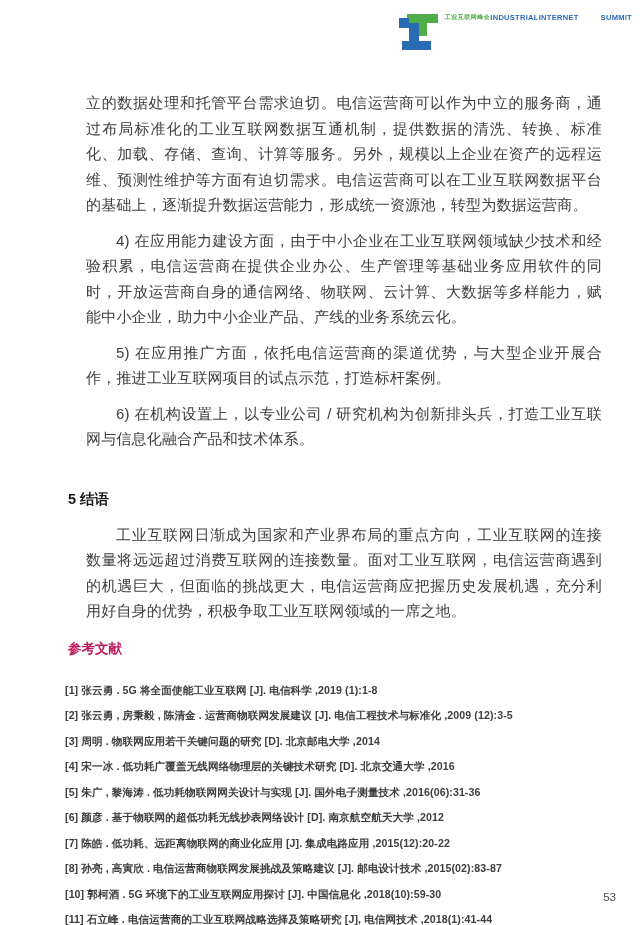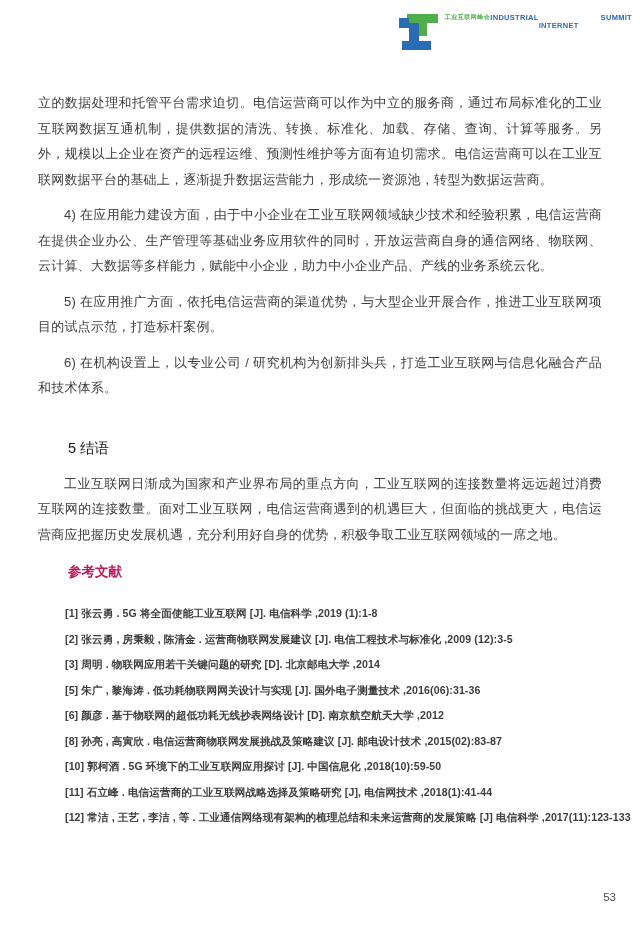--- a/index.html
+++ b/index.html
@@ -22,27 +22,27 @@
   .lm-blue-stem   { left: 11px; top: 12px; width: 10px; height: 18px; }
   .lm-green-stem  { left: 21px; top: 12px; width: 8px;  height: 13px; }
   .lm-blue-bottom { left: 4px;  top: 30px; width: 29px; height: 9px;  }
   .logo-text { display: flex; line-height: 1.15; padding-top: 3px; }
   .logo-cn { font-size: 6px; font-weight: bold; letter-spacing: 0.5px; }
   .logo-en { font-size: 7.5px; font-weight: bold; letter-spacing: 0.3px; }
 
   
   .content { position: absolute; left: 38px; right: 38px; top: 90px; }
   .para {
-    font-size: 13px; line-height: 25.5px; text-align: justify;
-    margin-bottom: 10px; letter-spacing: 0.2px;
+    font-size: 15px; line-height: 25.5px; text-align: justify;
+    margin-bottom: 10px; letter-spacing: 0.2px; margin-left: 48px;
   }
   .para.indent { text-indent: 2em; }
 
   .section-heading {
-    font-size: 14.5px; font-weight: normal; color: #1a1a1a;
+    font-size: 14.5px; font-weight: bold; color: #1a1a1a;
     margin: 38px 0 13px 30px;
   }
   .refs-heading {
     font-size: 13.5px; font-weight: bold; color: #be185d;
     margin: 16px 0 0 30px;
   }
   .refs { margin: 25px 0 0 27px; list-style: none; font-weight: bold; }
   .refs li {
     font-size: 10.6px; line-height: 14px; margin-bottom: 11.5px;
     white-space: nowrap; letter-spacing: 0.1px;
@@ -62,42 +62,44 @@
     <div class="logo-mark">
       <div class="lm-green-top" style="background: rgb(79, 174, 73);"></div>
       <div class="lm-blue-notch" style="background: rgb(42, 108, 180);"></div>
       <div class="lm-blue-stem" style="background: rgb(42, 108, 180);"></div>
       <div class="lm-green-stem" style="background: rgb(79, 174, 73);"></div>
       <div class="lm-blue-bottom" style="background: rgb(42, 108, 180);"></div>
     </div>
     <div class="logo-text">
       <span class="logo-cn" style="color: rgb(79, 174, 73);">工业互联网峰会</span>
       <span class="logo-en" style="color: rgb(42, 108, 180);">INDUSTRIAL</span>
-      <span class="logo-en" style="color: rgb(42, 108, 180); margin-top: 8px;">INTERNET</span>
+      <span class="logo-en" style="color: rgb(42, 108, 180);">INTERNET</span>
       <span class="logo-en" style="color: rgb(42, 108, 180); padding-left: 22px;">SUMMIT</span>
     </div>
   </div>
 
   <div class="content">
     <p class="para">立的数据处理和托管平台需求迫切。电信运营商可以作为中立的服务商，通过布局标准化的工业互联网数据互通机制，提供数据的清洗、转换、标准化、加载、存储、查询、计算等服务。另外，规模以上企业在资产的远程运维、预测性维护等方面有迫切需求。电信运营商可以在工业互联网数据平台的基础上，逐渐提升数据运营能力，形成统一资源池，转型为数据运营商。</p>
     <p class="para indent">4) 在应用能力建设方面，由于中小企业在工业互联网领域缺少技术和经验积累，电信运营商在提供企业办公、生产管理等基础业务应用软件的同时，开放运营商自身的通信网络、物联网、云计算、大数据等多样能力，赋能中小企业，助力中小企业产品、产线的业务系统云化。</p>
     <p class="para indent">5) 在应用推广方面，依托电信运营商的渠道优势，与大型企业开展合作，推进工业互联网项目的试点示范，打造标杆案例。</p>
     <p class="para indent">6) 在机构设置上，以专业公司 / 研究机构为创新排头兵，打造工业互联网与信息化融合产品和技术体系。</p>
 
     <h2 class="section-heading">5 结语</h2>
     <p class="para indent">工业互联网日渐成为国家和产业界布局的重点方向，工业互联网的连接数量将远远超过消费互联网的连接数量。面对工业互联网，电信运营商遇到的机遇巨大，但面临的挑战更大，电信运营商应把握历史发展机遇，充分利用好自身的优势，积极争取工业互联网领域的一席之地。</p>
 
     <h3 class="refs-heading">参考文献</h3>
     <ul class="refs">
       <li>[1] 张云勇 . 5G 将全面使能工业互联网 [J]. 电信科学 ,2019 (1):1-8</li>
       <li>[2] 张云勇 , 房秉毅 , 陈清金 . 运营商物联网发展建议 [J]. 电信工程技术与标准化 ,2009 (12):3-5</li>
       <li>[3] 周明 . 物联网应用若干关键问题的研究 [D]. 北京邮电大学 ,2014</li>
+      <li>[4] 宋一冰 . 低功耗广覆盖无线网络物理层的关键技术研究 [D]. 北京交通大学 ,2016</li>
       <li>[5] 朱广 , 黎海涛 . 低功耗物联网网关设计与实现 [J]. 国外电子测量技术 ,2016(06):31-36</li>
       <li>[6] 颜彦 . 基于物联网的超低功耗无线抄表网络设计 [D]. 南京航空航天大学 ,2012</li>
+      <li>[7] 陈皓 . 低功耗、远距离物联网的商业化应用 [J]. 集成电路应用 ,2015(12):20-22</li>
       <li>[8] 孙亮 , 高寅欣 . 电信运营商物联网发展挑战及策略建议 [J]. 邮电设计技术 ,2015(02):83-87</li>
-      <li>[10] 郭柯酒 . 5G 环境下的工业互联网应用探讨 [J]. 中国信息化 ,2018(10):59-50</li>
+      <li>[10] 郭柯酒 . 5G 环境下的工业互联网应用探讨 [J]. 中国信息化 ,2018(10):59-30</li>
       <li>[11] 石立峰 . 电信运营商的工业互联网战略选择及策略研究 [J], 电信网技术 ,2018(1):41-44</li>
       <li>[12] 常洁 , 王艺 , 李洁 , 等 . 工业通信网络现有架构的梳理总结和未来运营商的发展策略 [J] 电信科学 ,2017(11):123-133</li>
     </ul>
   </div>
 
   <div class="page-number">53</div>
 </div>
 
 </body></html>

